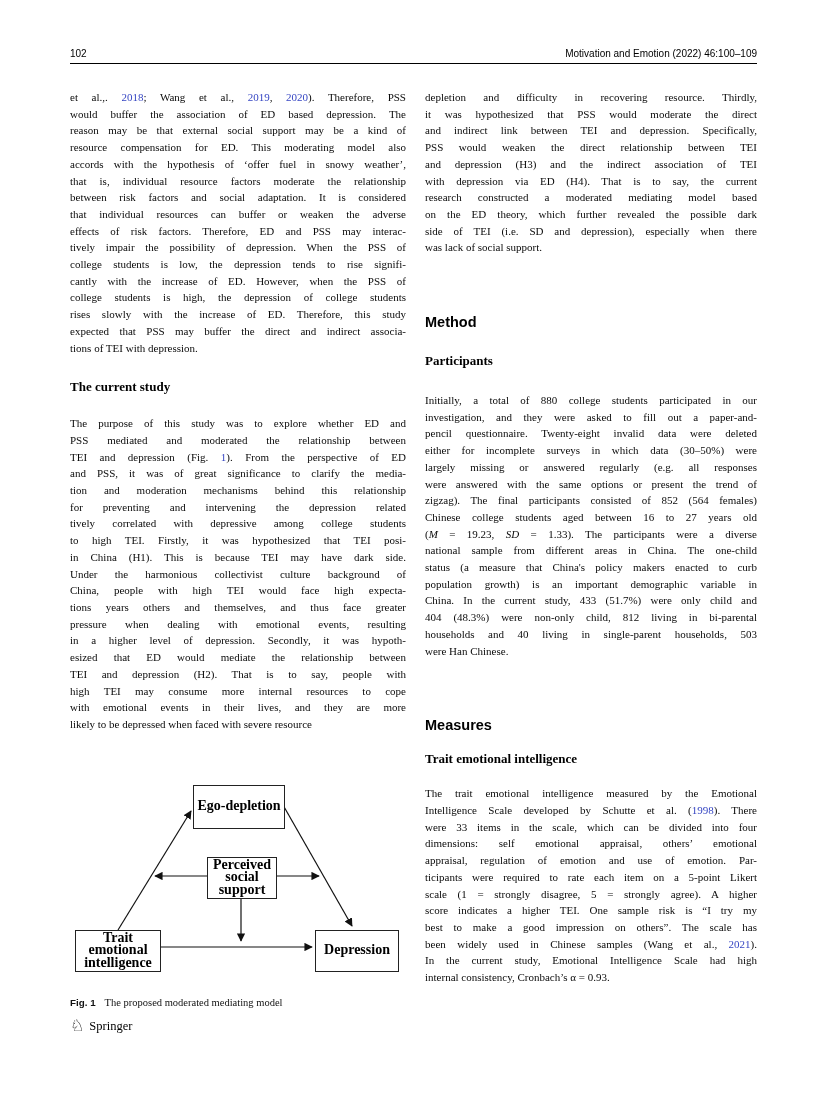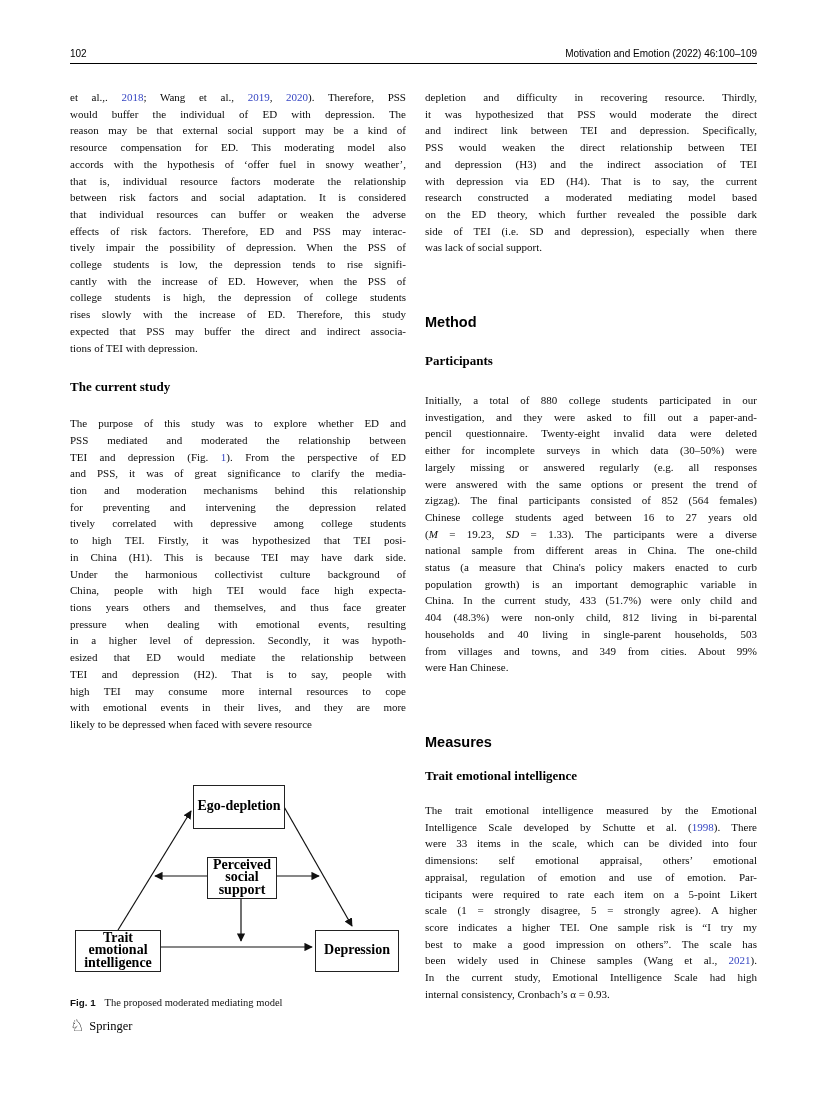--- a/index.html
+++ b/index.html
@@ -72,21 +72,21 @@
 <div class="page">
 
   <div class="hdr">
     <span>102</span>
     <span>Motivation and Emotion (2022) 46:100–109</span>
   </div>
 
   <div class="col col-left">
     <div class="para">
         <div class="line">et al.,. <span class="link">2018</span>; Wang et al., <span class="link">2019</span>, <span class="link">2020</span>). Therefore, PSS</div>
-        <div class="line">would buffer the individual of ED with depression. The</div>
+        <div class="line">would buffer the association of ED based depression. The</div>
         <div class="line">reason may be that external social support may be a kind of</div>
         <div class="line">resource compensation for ED. This moderating model also</div>
         <div class="line">accords with the hypothesis of ‘offer fuel in snowy weather’,</div>
         <div class="line">that is, individual resource factors moderate the relationship</div>
         <div class="line">between risk factors and social adaptation. It is considered</div>
         <div class="line">that individual resources can buffer or weaken the adverse</div>
         <div class="line">effects of risk factors. Therefore, ED and PSS may interac-</div>
         <div class="line">tively impair the possibility of depression. When the PSS of</div>
         <div class="line">college students is low, the depression tends to rise signifi-</div>
         <div class="line">cantly with the increase of ED. However, when the PSS of</div>
@@ -177,21 +177,20 @@
         <div class="line">were answered with the same options or present the trend of</div>
         <div class="line">zigzag). The final participants consisted of 852 (564 females)</div>
         <div class="line">Chinese college students aged between 16 to 27 years old</div>
         <div class="line">(<em>M</em> = 19.23, <em>SD</em> = 1.33). The participants were a diverse</div>
         <div class="line">national sample from different areas in China. The one-child</div>
         <div class="line">status (a measure that China's policy makers enacted to curb</div>
         <div class="line">population growth) is an important demographic variable in</div>
         <div class="line">China. In the current study, 433 (51.7%) were only child and</div>
         <div class="line">404 (48.3%) were non-only child, 812 living in bi-parental</div>
         <div class="line">households and 40 living in single-parent households, 503</div>
-        <div class="line">from villages and towns, and 349 from cities. About 99%</div>
         <div class="line last">were Han Chinese.</div>
       </div>
     <div class="h-big r-measures">Measures</div>
     <div class="h-small r-tei">Trait emotional intelligence</div>
     <div class="para r-p3">
         <div class="line">The trait emotional intelligence measured by the Emotional</div>
         <div class="line">Intelligence Scale developed by Schutte et al. (<span class="link">1998</span>). There</div>
         <div class="line">were 33 items in the scale, which can be divided into four</div>
         <div class="line">dimensions: self emotional appraisal, others’ emotional</div>
         <div class="line">appraisal, regulation of emotion and use of emotion. Par-</div>

